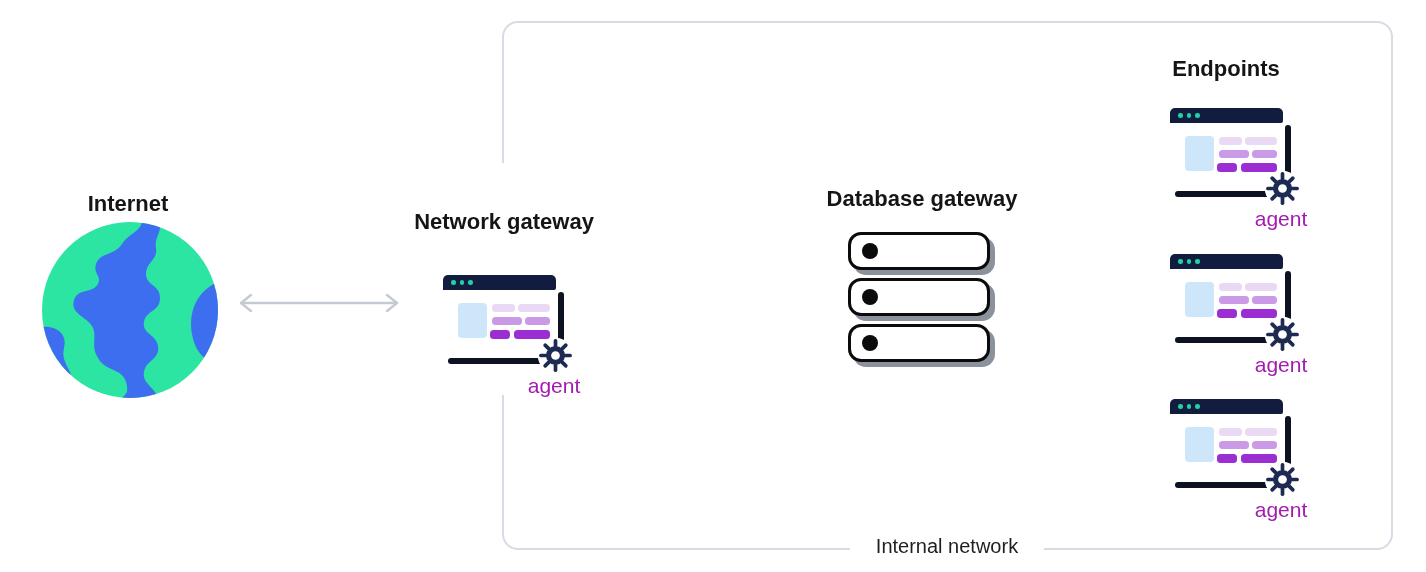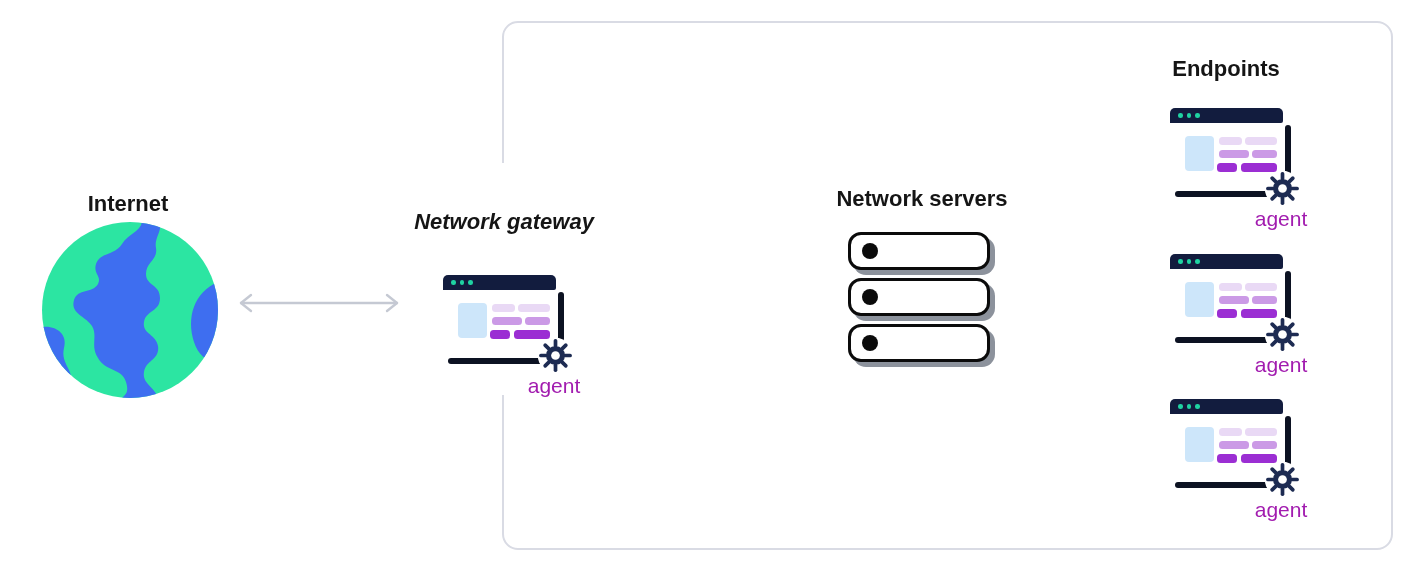--- a/index.html
+++ b/index.html
@@ -45,31 +45,32 @@
     font-size:21px; color:#a21caf; }
 
   
   #db-stack { position:absolute; left:848px; top:232px; z-index:3; }
   .db-bar { width:142px; height:38px; background:#ffffff; border:3.5px solid #0b0b0b;
     border-radius:13px; box-shadow:5px 5px 0 #8c929c; margin-bottom:8px;
     display:flex; align-items:center; }
   .db-dot { width:16px; height:16px; border-radius:50%; background:#0b0b0b; margin-left:11px; }
 
   .label-pos-internet { left:128px; top:191px; }
-  .label-pos-gateway  { left:504px; top:209px; z-index:3;font-style:italic; }
+  .label-pos-gateway  { left:504px; top:209px; z-index:3; }
   .label-pos-db       { left:922px; top:186px; z-index:3; }
   .label-pos-endpoints{ left:1226px; top:56px; z-index:3;text-align:center; }
 </style>
 </head>
 <body>
 
 <div id="stage">
 
   <div id="internal-rect"></div>
   <div id="border-gap-patch"></div>
+  <div id="internal-label">Internal network</div>
 
   <div class="heading label-pos-internet">Internet</div>
   <svg id="globe" viewBox="0 0 176 176">
     <defs>
         <clipPath id="globeClip">
           <circle cx="88" cy="88" r="88"></circle>
         </clipPath>
       </defs>
     <circle cx="88" cy="88" r="88" fill="#2ce5a2"></circle>
     <g clip-path="url(#globeClip)" fill="#3e6ef0">
@@ -114,21 +115,21 @@
         <rect x="12.6" y="1.6" width="2.8" height="6.4" rx="1.3" transform="rotate(225 14 14)"></rect>
         <rect x="12.6" y="1.6" width="2.8" height="6.4" rx="1.3" transform="rotate(270 14 14)"></rect>
         <rect x="12.6" y="1.6" width="2.8" height="6.4" rx="1.3" transform="rotate(315 14 14)"></rect>
         <circle cx="14" cy="14" r="7.2"></circle>
       </g>
       <circle cx="14" cy="14" r="3.3" fill="#ffffff"></circle>
     </svg>
     <div class="bi-agent">agent</div>
   </div>
 
-  <div class="heading label-pos-db">Network servers</div>
+  <div class="heading label-pos-db">Database gateway</div>
   <div id="db-stack">
     <div class="db-bar">
         <span class="db-dot"></span>
       </div>
     <div class="db-bar">
         <span class="db-dot"></span>
       </div>
     <div class="db-bar">
         <span class="db-dot"></span>
       </div>

